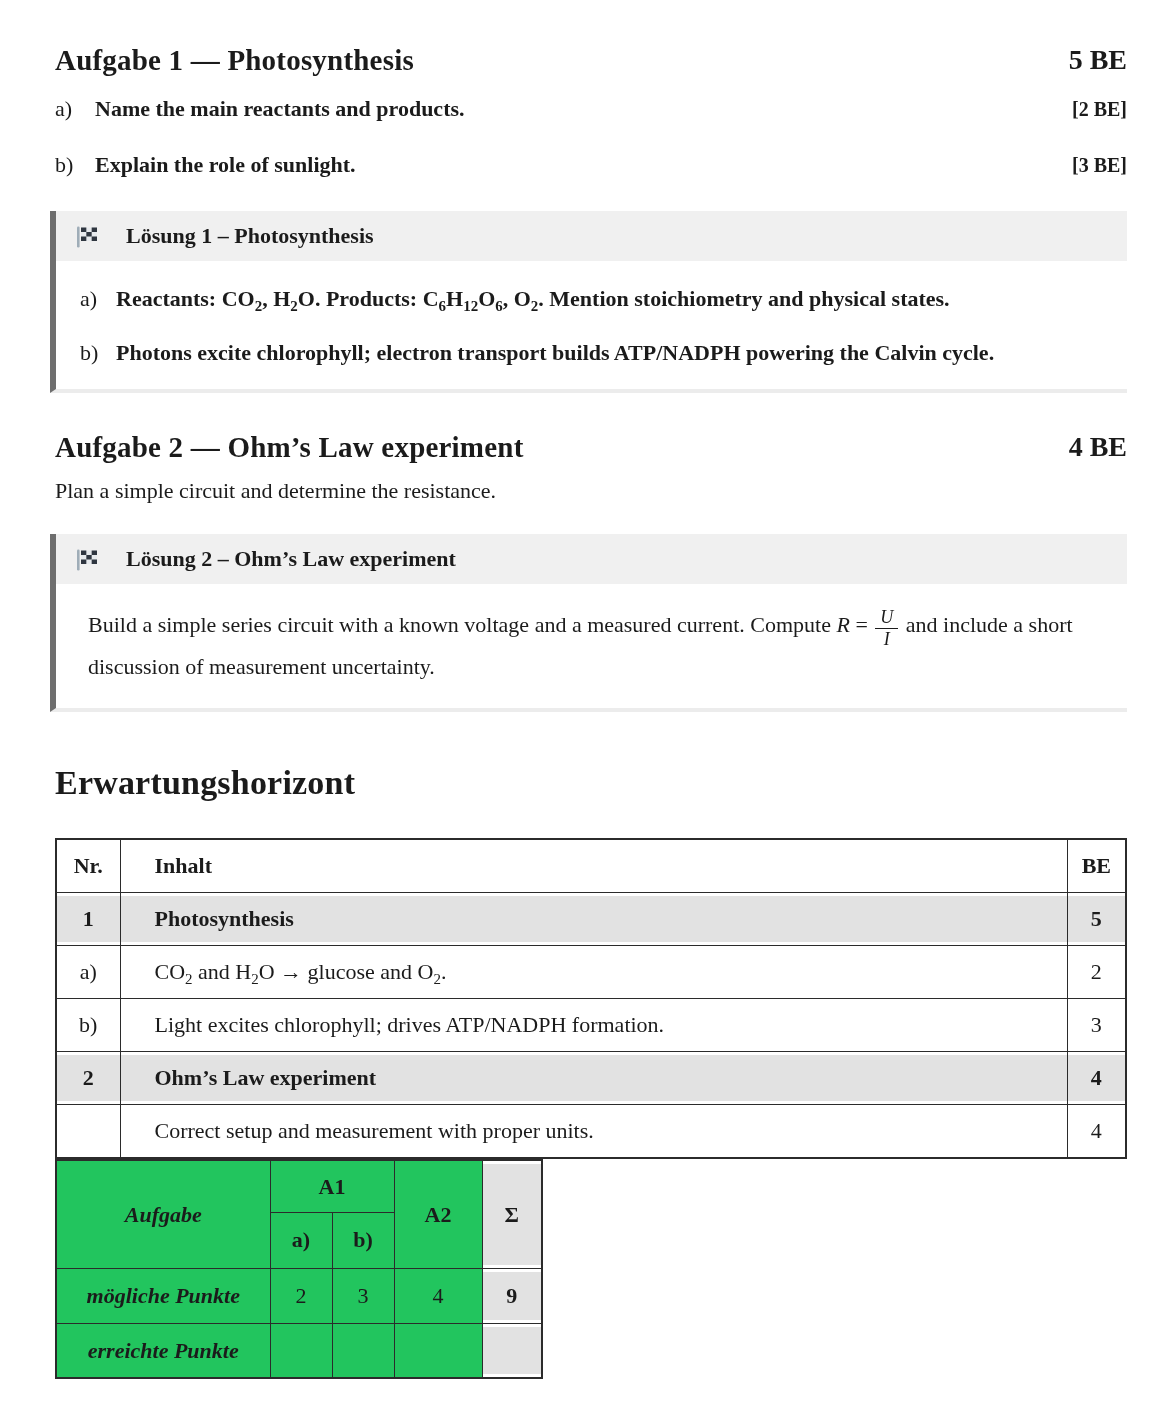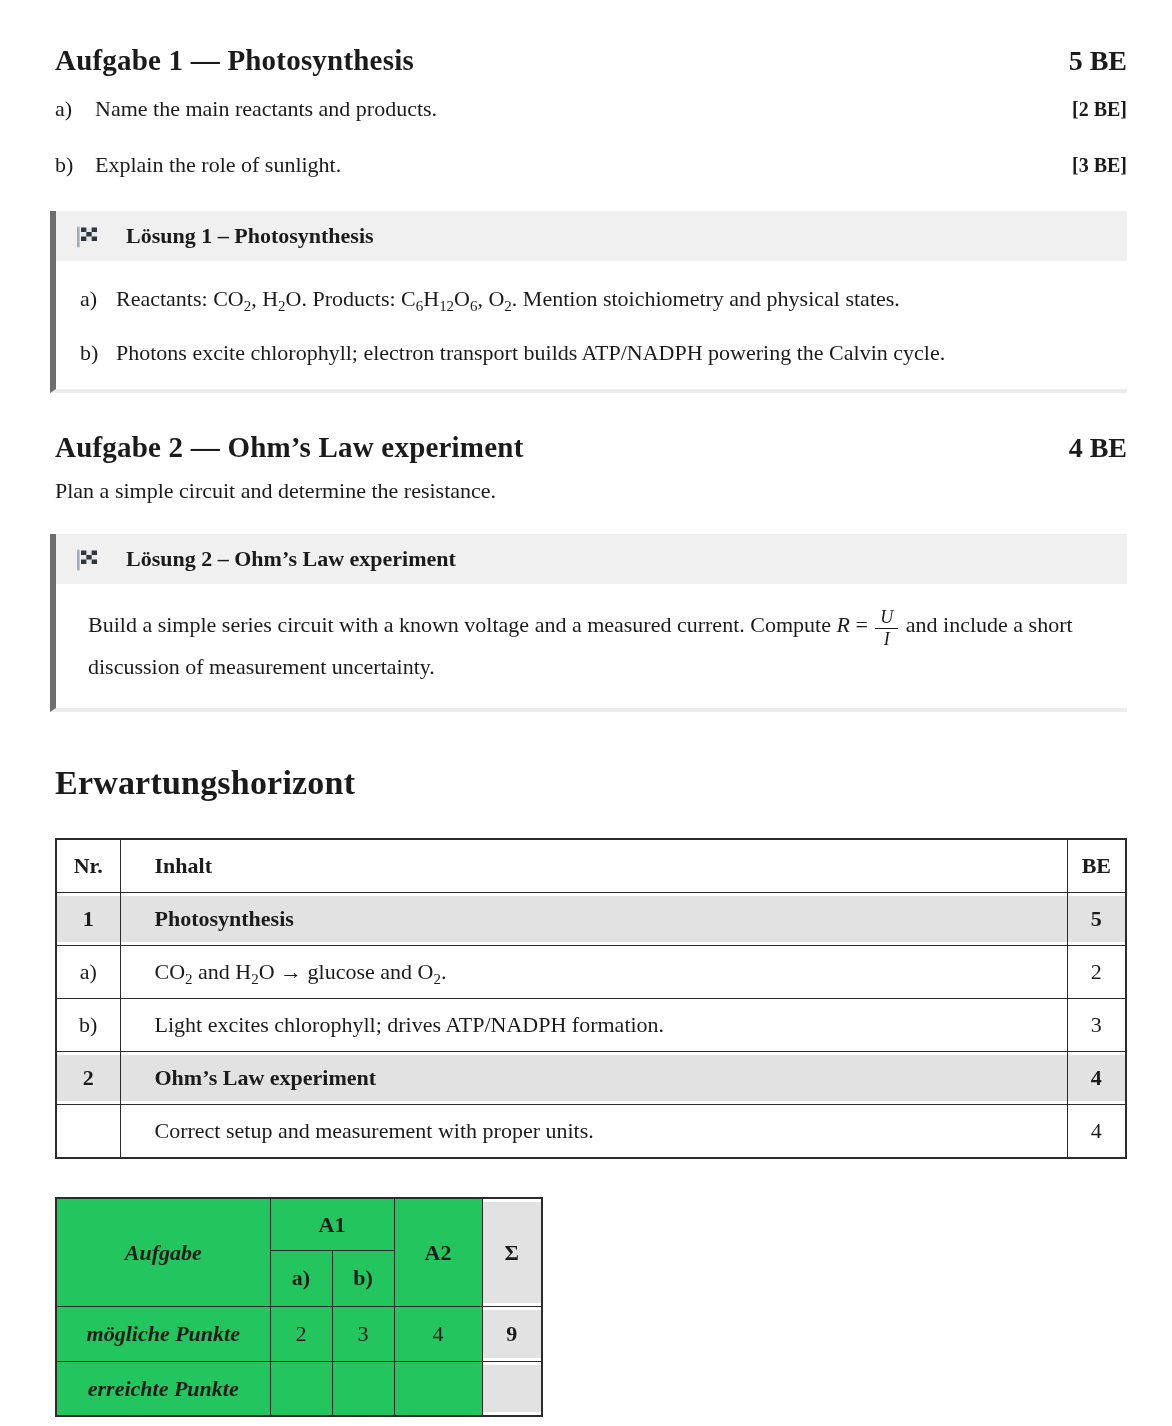--- a/index.html
+++ b/index.html
@@ -13,38 +13,38 @@
     width: 1172px;
     min-height: 1426px;
     padding: 44px 45px 40px 55px;
     background: #ffffff;
   }
 
   
   .task-head {
     display: flex;
     justify-content: space-between;
-    align-items: flex-end;
+    align-items: flex-start;
     margin-bottom: 16px;
   }
   .task-title { font-size: 29px; font-weight: bold; letter-spacing: 0.2px; }
   .task-points { font-size: 28px; font-weight: bold; }
 
   .task-intro { font-size: 22px; margin-bottom: 14px; }
 
   
   .task-item {
     display: flex;
     align-items: baseline;
     font-size: 22px;
     line-height: 1.45;
     margin-bottom: 24px;
   }
   .item-label { flex: 0 0 40px; }
-  .item-text  { flex: 1 1 auto; padding-right: 16px; }
+  .item-text  { flex: 1 1 auto; padding-right: 16px; font-weight: bold; }
   .item-points { flex: 0 0 auto; font-weight: bold; font-size: 20px; white-space: nowrap; }
 
   
   .solution {
     margin: 30px 0 38px -5px;
     border-left: 6px solid #6e6e6e;
     border-bottom: 4px solid #ececec;
   }
   .solution-head {
     background: #f0f0f0;
@@ -83,21 +83,20 @@
     margin: 52px 0 36px 0;
     letter-spacing: 0.2px;
   }
 
   
   table { border-collapse: collapse; }
   .rubric {
     width: 100%;
     font-size: 22px;
     border: 2px solid #2b2b2b;
-    margin-bottom: 38px;
   }
   .rubric th, .rubric td {
     border: 1px solid #2b2b2b;
     padding: 13px 14px;
     text-align: left;
     background: #ffffff;
   }
   .rubric .col-nr { width: 64px; text-align: center; }
   .rubric .col-be { width: 56px; text-align: center; font-family: Liberation Serif, serif; }
   .rubric .col-content { padding-left: 34px; }

